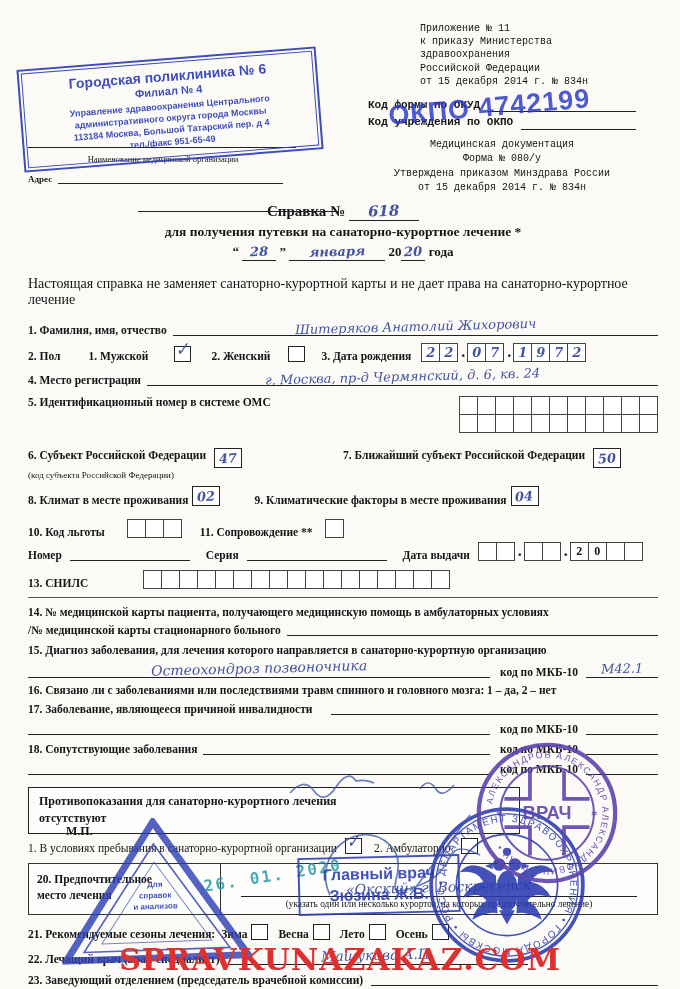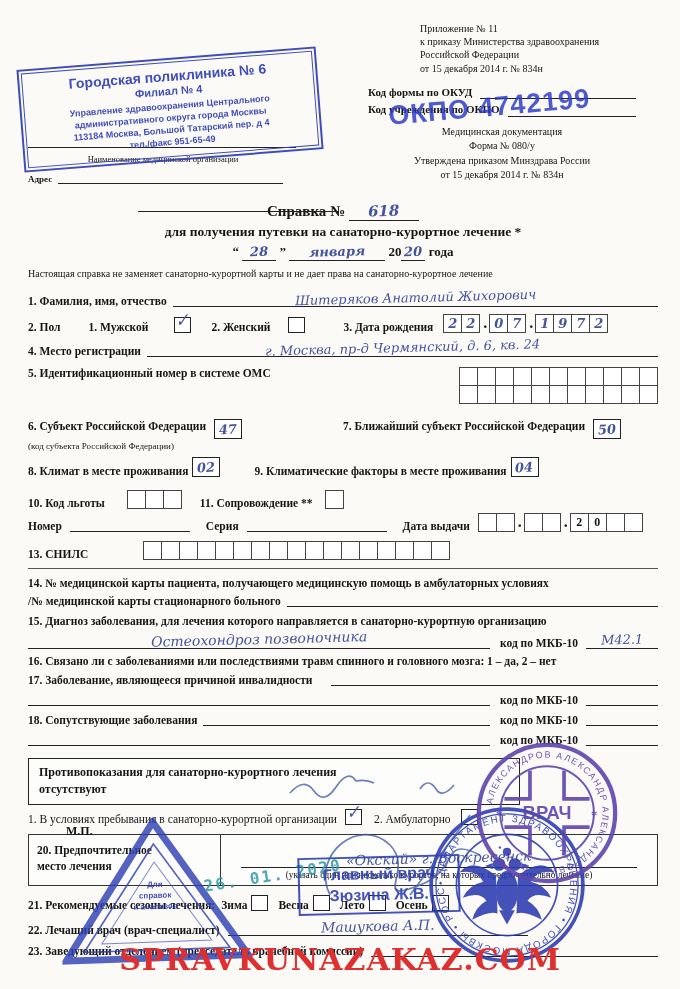--- a/index.html
+++ b/index.html
@@ -32,31 +32,31 @@
   .grid .grow{display:flex;}
   .grid .grow + .grow .cell{margin-top:-1px;}
   .codebox{display:inline-block;min-width:26px;height:18px;border:1.4px solid #222;background:#fff;
            text-align:center;vertical-align:-4px;margin:0 4px;}
   .codebox .hw{font-size:13px;font-weight:bold;transform:rotate(-4deg);line-height:17px;}
 
   
   .hdr{display:flex;}
   .hdr-left{width:340px;position:relative;height:178px;}
   .org-caption{font-size:8.5px;text-align:center;width:270px;margin-top:2px;}
-  .hdr-right{width:268px;font-size:10px;line-height:1.32;position:relative;}
+  .hdr-right{width:268px;font-size:10px;line-height:1.32;position:relative;font-family:Liberation Mono, monospace;}
   .appendix{margin-left:52px;}
   .code-row{display:flex;align-items:flex-end;margin-top:3px;}
   .doc-block{text-align:center;margin-top:8px;line-height:1.45;}
 
   
   .title{text-align:center;margin-top:2px;}
   .title .t1{font-size:15px;font-weight:bold;}
   .title .t2{font-size:13.5px;font-weight:bold;margin-top:3px;}
   .title .t3{font-size:13px;font-weight:bold;margin-top:4px;}
-  .note{font-size:10px;margin-top:7px;}
+  .note{font-size:14px;margin-top:15px;}
 
   
   .contra{border:1.6px solid #222;width:470px;padding:5px 10px;margin-top:12px;
           font-size:12px;font-weight:bold;line-height:1.45;background:#fdfdfb;}
 
   
   .tbl20{display:flex;border:1.2px solid #333;margin-top:9px;background:#fdfdfb;}
   .tbl20 .c1{width:175px;border-right:1.2px solid #333;padding:7px 8px;font-size:11.5px;font-weight:bold;line-height:1.4;}
   .tbl20 .c2{flex:1;padding:14px 12px 5px 12px;text-align:center;}
   .hint{font-size:9.3px;margin-top:2px;}
@@ -151,21 +151,21 @@
       <span class="ul fill" style="margin-left:6px"><span class="hw">Шитеряков   Анатолий   Жихорович</span></span>
     </div>
     <div class="row" style="margin-top:7px;">
       <span class="lbl">2. Пол</span>
       <span class="lbl" style="margin-left:28px">1. Мужской</span>
       <span class="cb" style="margin-left:26px">
           <span class="chk">✓</span>
         </span>
       <span class="lbl" style="margin-left:16px">2. Женский</span>
       <span class="cb" style="margin-left:18px"></span>
-      <span class="lbl" style="margin-left:34px">3. Дата рождения</span>
+      <span class="lbl" style="margin-left:12px">3. Дата рождения</span>
       <span class="cells" style="margin-left:10px">
         <span class="cell hwd">2</span>
           <span class="cell hwd">2</span>
           <span class="dotsep">.</span>
           <span class="cell hwd">0</span>
           <span class="cell hwd">7</span>
           <span class="dotsep">.</span>
           <span class="cell hwd">1</span>
           <span class="cell hwd">9</span>
           <span class="cell hwd">7</span>

